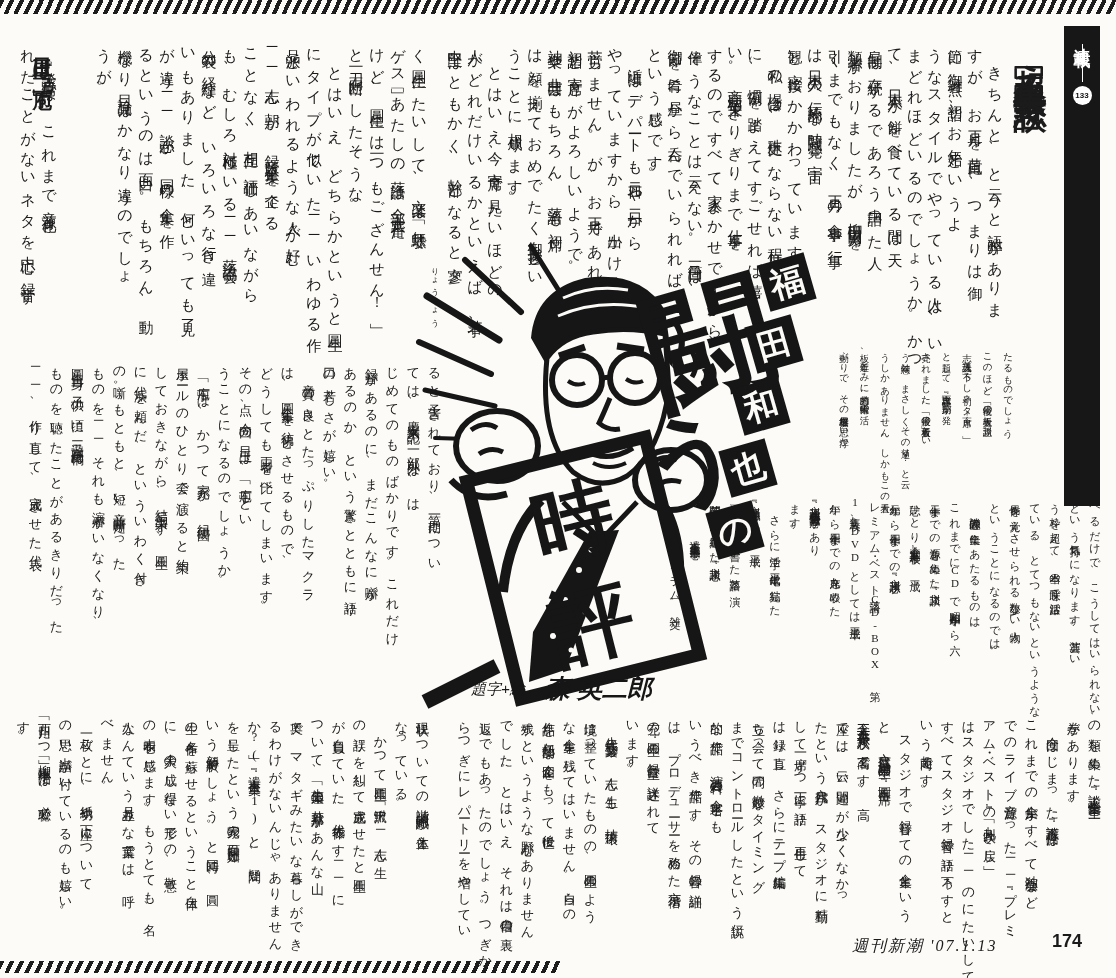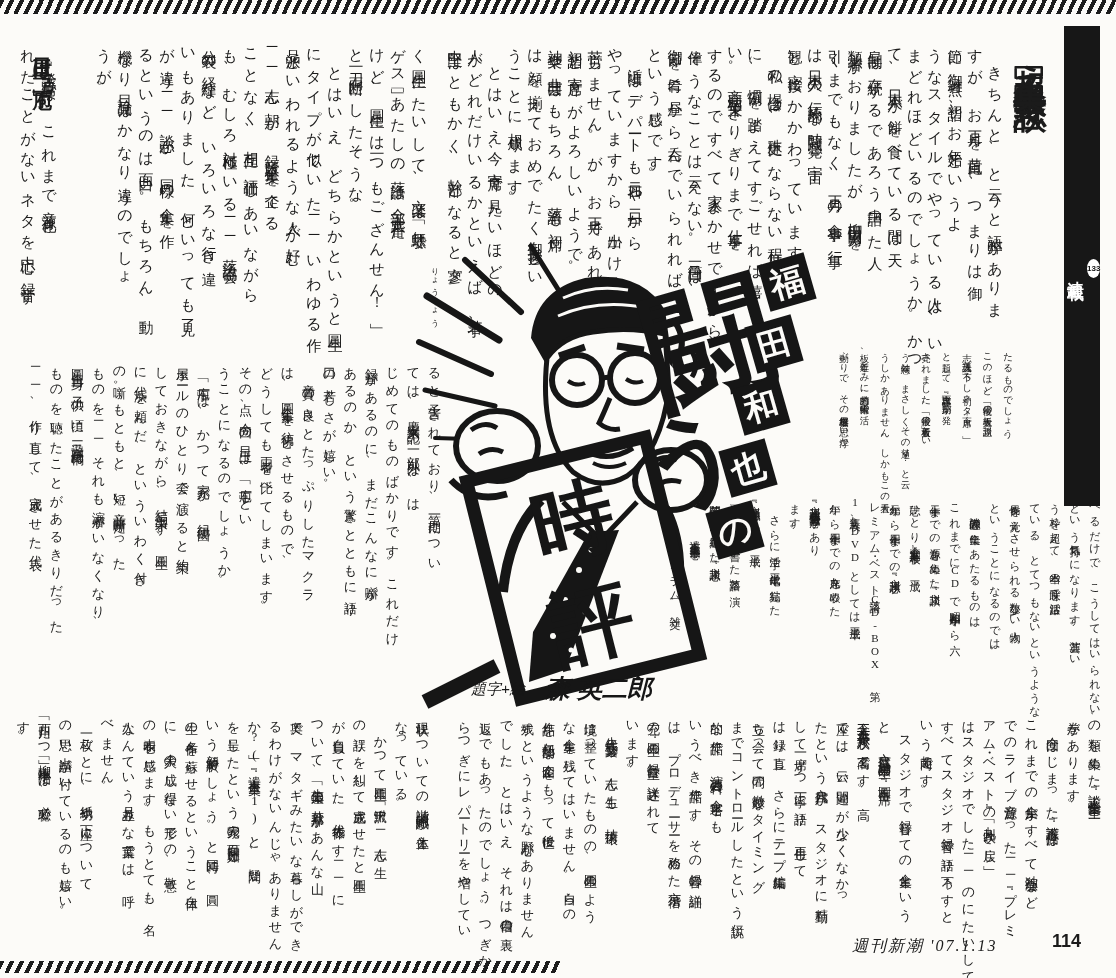--- a/index.html
+++ b/index.html
@@ -11,21 +11,21 @@
   .hatch{
     position:absolute;background:
       repeating-linear-gradient(115deg,#1d1d1d 0 4px,transparent 4px 9px);
   }
   #hatch-top{left:0;top:0;width:1116px;height:14px;}
   #hatch-bottom{left:0;top:961px;width:560px;height:12px;}
 
   
   #series-bar{
     position:absolute;left:1064px;top:26px;width:36px;height:480px;
-    background:#171717;display:flex;flex-direction:row;align-items:center;
+    background:#171717;display:flex;flex-direction:column;align-items:center;
   }
   #series-label{
     writing-mode:vertical-rl;text-orientation:upright;color:#fff;
     font-size:17px;letter-spacing:3px;margin-top:8px;font-weight:bold;
   }
   #series-line{width:1px;height:38px;background:#fff;margin-top:4px;}
   #series-badge{
     width:19px;height:19px;border-radius:50%;background:#fff;color:#111;
     font-family:"Liberation Sans",sans-serif;font-size:8px;font-weight:bold;
     display:flex;align-items:center;justify-content:center;margin-top:4px;
@@ -377,13 +377,13 @@
   </g>
 
   <g font-style="italic" fill="#161616">
     <text x="58" y="456" font-size="15" font-family="'Liberation Sans','DejaVu Sans',sans-serif">題字+絵</text>
     <text x="132" y="459" font-size="25" font-weight="bold" font-family="'Liberation Sans','DejaVu Sans',sans-serif">森 英二郎</text>
   </g>
 </svg>
 </div>
 
 <div id="footer-issue">週刊新潮 '07.1.13</div>
-<div id="footer-page">114</div>
+<div id="footer-page">174</div>
 
 </body></html>

